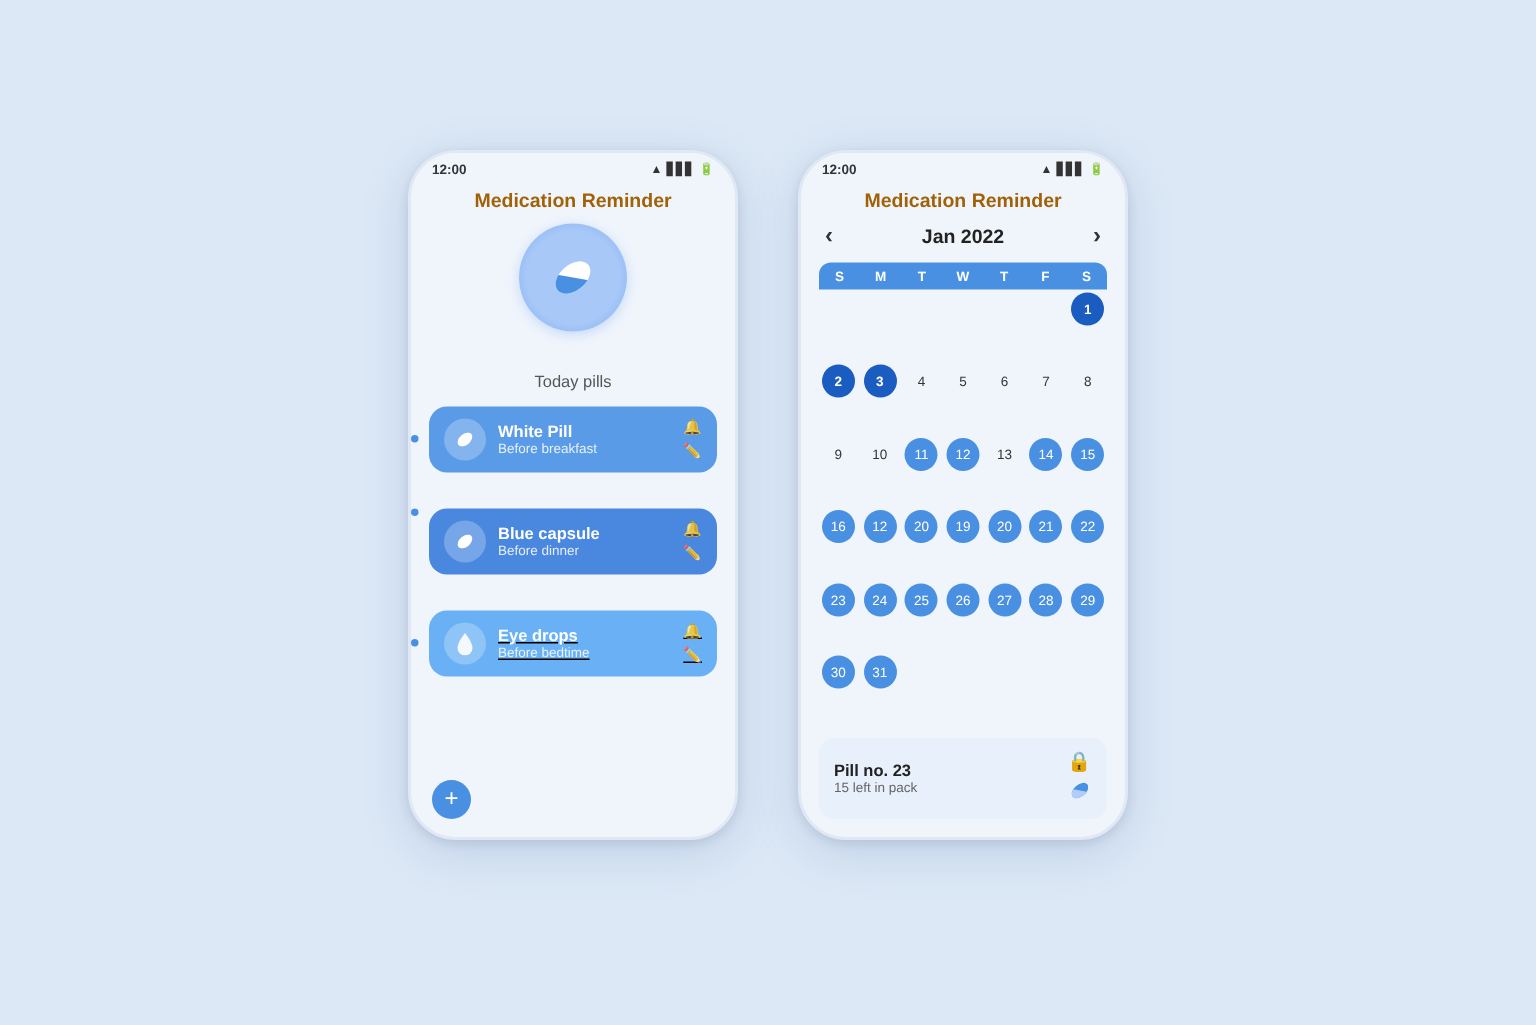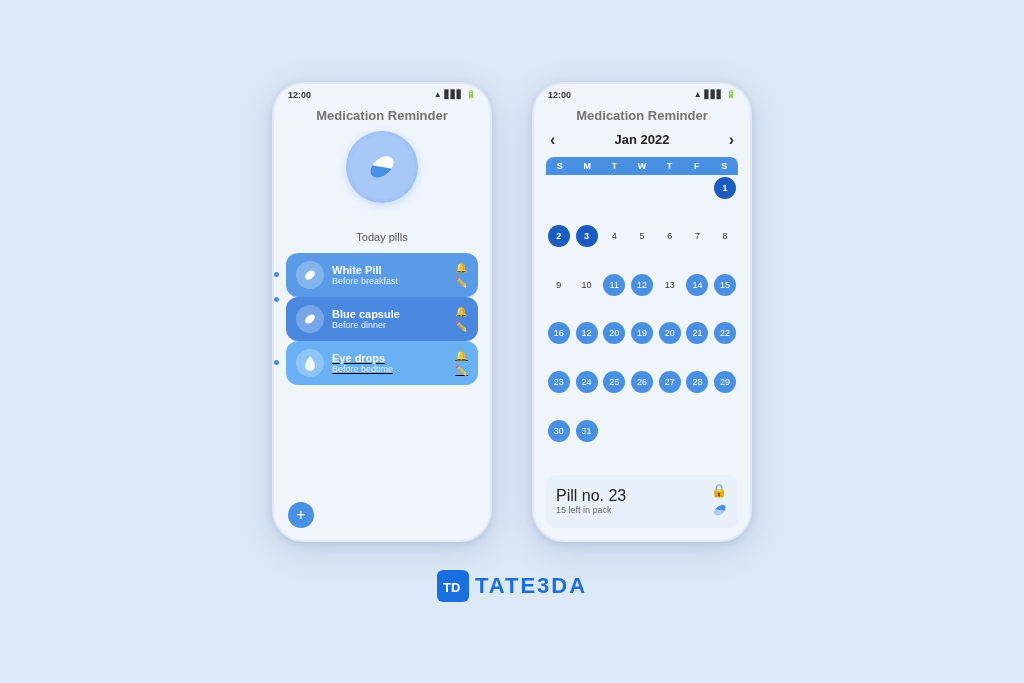--- a/index.html
+++ b/index.html
@@ -67,21 +67,21 @@
       flex: 1;
       overflow: hidden;
       display: flex;
       flex-direction: column;
       padding: 0 12px 12px 12px;
     }
     .phone-title {
       text-align: center;
       font-size: 13px;
       font-weight: 600;
-      color: #737373;
+      color: #a16207;
       margin: 6px 0 8px 0;
     }
     
     .pill-icon-wrap {
       display: flex;
       justify-content: center;
       margin-bottom: 8px;
     }
     .pill-circle {
       width: 72px;
@@ -96,21 +96,21 @@
     .today-pills-label {
       text-align: center;
       font-size: 11px;
       color: #555;
       margin-bottom: 10px;
       margin-top: 20px;
     }
     .med-list {
       display: flex;
       flex-direction: column;
-      gap: 0;
+      gap: 24px;
       flex: 1;
     }
     .med-item {
       background: #4a90e2;
       border-radius: 12px;
       padding: 8px 10px;
       display: flex;
       align-items: center;
       gap: 8px;
       position: relative;
@@ -242,22 +242,22 @@
     .cal-info-box {
       background: #e8f0fc;
       border-radius: 10px;
       padding: 8px 10px;
       margin-top: 8px;
       display: flex;
       align-items: center;
       justify-content: space-between;
     }
     .cal-info-text .info-title {
-      font-size: 16px;
-      font-weight: 400;
+      font-size: 11px;
+      font-weight: 700;
       color: #222;
     }
     .cal-info-text .info-sub {
       font-size: 9px;
       color: #666;
     }
     .cal-info-icons {
       display: flex;
       flex-direction: column;
       gap: 4px;
@@ -487,24 +487,13 @@
                   <ellipse cx="10" cy="10" rx="8" ry="5" fill="#b0ccf8" transform="rotate(-40,10,10)" clip-path="url(#cc3)"></ellipse>
                 </svg>
               </span>
             </div>
           </div>
         </div>
       </div>
     </div>
   </div>
 
-  <div class="logo-wrap">
-    <div class="logo-icon">
-      <svg width="28" height="28" viewBox="0 0 28 28">
-        <rect width="28" height="28" rx="5" fill="#1a6fdf"></rect>
-        <text x="4" y="20" font-size="13" font-weight="800" fill="white" font-family="Arial">TD</text>
-      </svg>
-    </div>
-    <div class="logo-text">
-      <span style="color:#1a6fdf;">TATE</span><span>3</span><span style="color:#1a6fdf;">DA</span>
-    </div>
-  </div>
 </div>
 
 </body></html>

